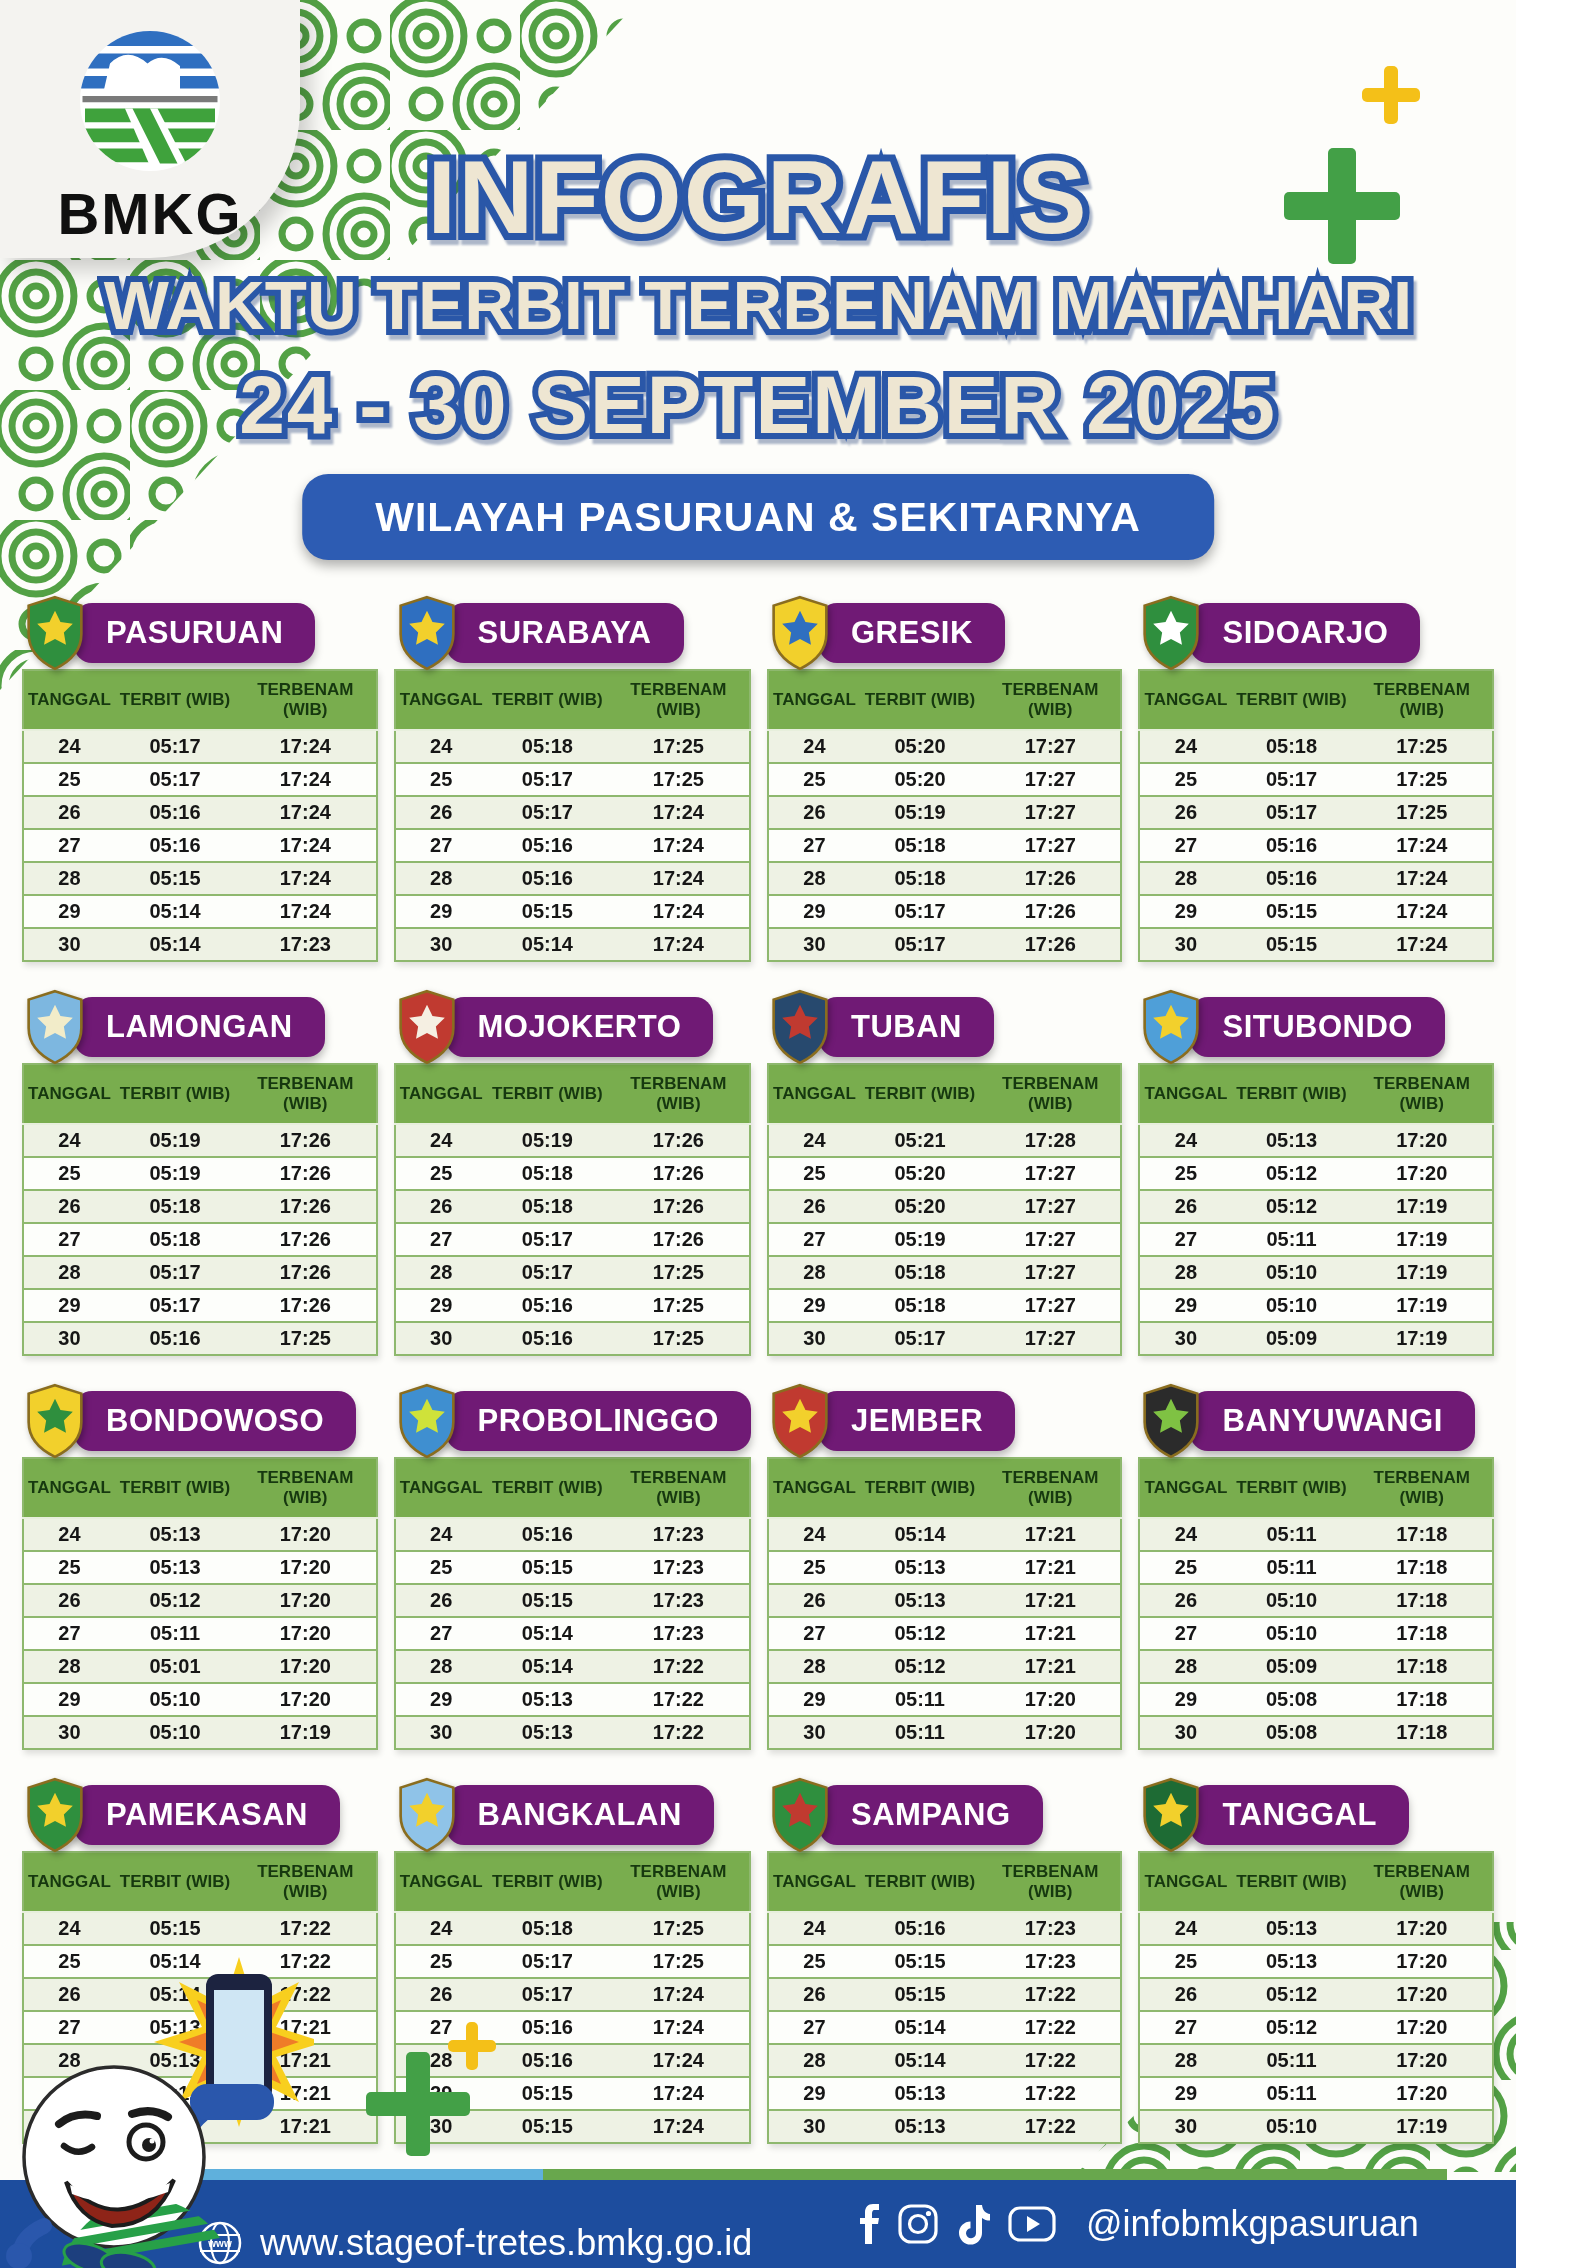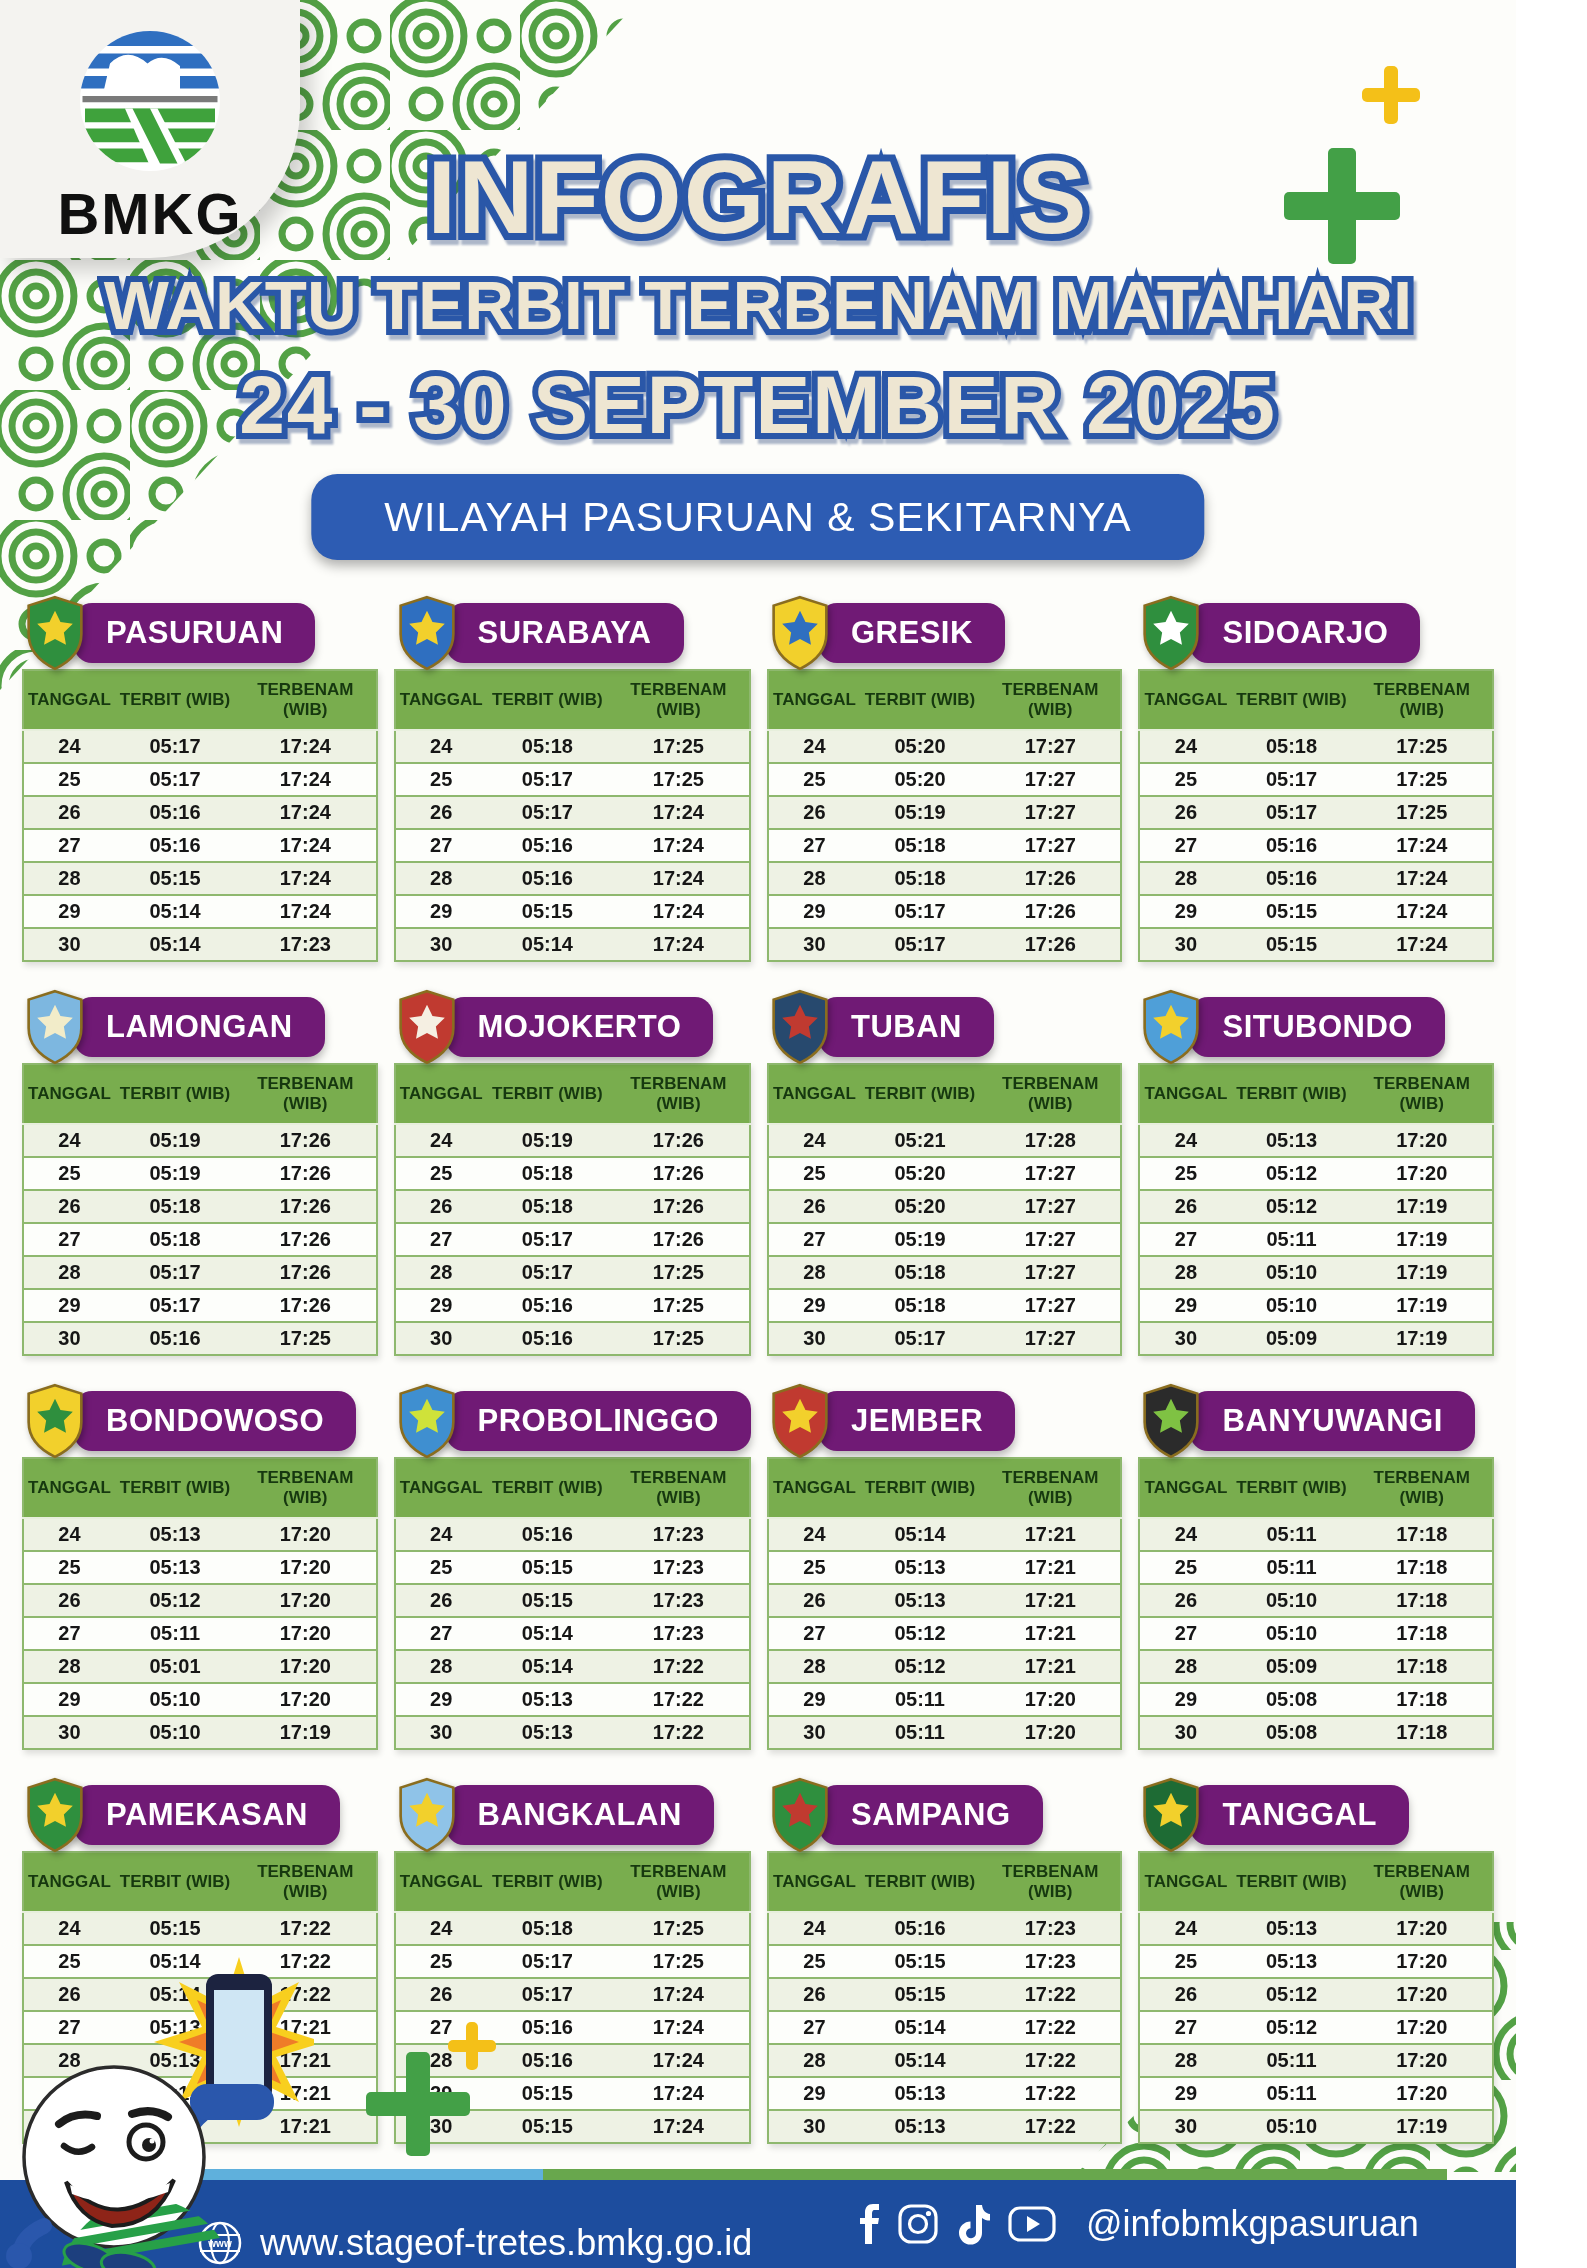--- a/index.html
+++ b/index.html
@@ -27,21 +27,21 @@
   .t-line { position:absolute; left:0; right:0; text-align:center; font-weight:bold; white-space:nowrap;
     filter:drop-shadow(3px 5px 1px rgba(23,52,110,.35)); }
   .t-line .rel { position:relative; display:inline-block; }
   .t-line .back { position:absolute; left:0; top:0; color:#2a57a8; -webkit-text-stroke:14px #2a57a8; z-index:0; }
   .t-line .front { position:relative; color:#eee6d2; z-index:1; }
   .t1 { top:138px; font-size:104px; letter-spacing:2px; }
   .t2 { top:266px; font-size:69px; letter-spacing:0; }
   .t3 { top:358px; font-size:82px; letter-spacing:2px; }
   .t2 .back, .t3 .back { -webkit-text-stroke:12px #2a57a8; }
   .region-badge { position:absolute; top:474px; left:50%; transform:translateX(-50%);
-    background:#2d5cb3; color:#fff; font-size:41px; font-weight:normal; letter-spacing:1px;
+    background:#2d5cb3; color:#fff; font-size:41px; font-weight:bold; letter-spacing:1px;
     padding:0 73px; height:86px; display:flex; align-items:center; border-radius:26px;
     box-shadow:0 6px 12px rgba(0,0,0,.30); white-space:nowrap; }
 
   
   .cards { position:absolute; left:22px; right:22px; top:602px; z-index:2;
     display:grid; grid-template-columns:repeat(4,1fr); column-gap:16px; row-gap:34px; }
   .card-head { position:relative; height:62px; display:flex; align-items:center; }
   .crest { position:absolute; left:-2px; top:-8px; width:70px; height:78px; z-index:2;
     filter:drop-shadow(2px 3px 3px rgba(0,0,0,.30)); }
   .bubble { margin-left:52px; padding:0 32px; height:60px; background:#701a75; color:#fff;

